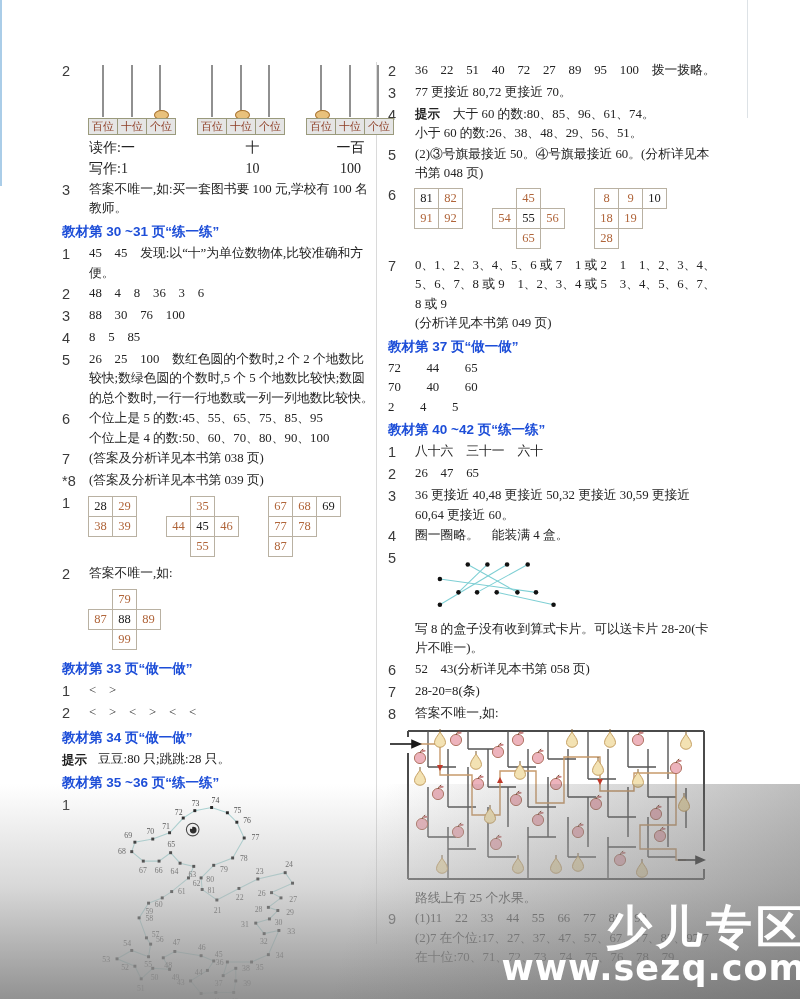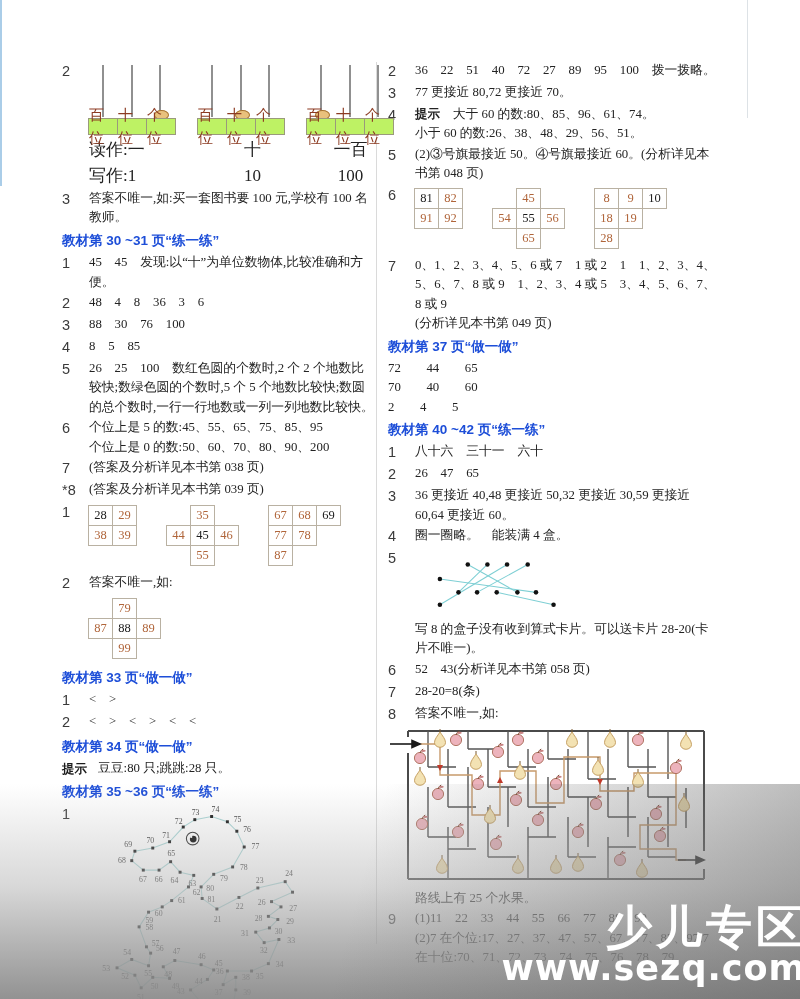--- a/index.html
+++ b/index.html
@@ -26,23 +26,23 @@
         display:flex;align-items:center;justify-content:center;font-size:12.5px}
   .cell.e{visibility:hidden}
   .cell.g{color:#1b1b1b}
   .cell.a{color:#b0653a}
   
   .abacus-row{display:flex;gap:22px;margin:4px 0 2px 0}
   .aba{position:relative;width:87px;height:70px}
   .rod{position:absolute;top:0;width:2px;height:52px;background:#909090}
   .bead{position:absolute;width:13px;height:8px;border-radius:50%;background:#e9c17c;border:1px solid #a8732f;top:45px}
   .labels{position:absolute;top:53px;left:0;display:flex}
-  .labels span{width:28px;height:15px;border:1px solid #9a9a7c;margin-left:-1px;background:#bef264;
-               color:#8c3b22;font-size:15px;display:flex;align-items:center;justify-content:center}
-  .aba-line{display:flex;font-size:17px;line-height:1.5}
+  .labels span{width:28px;height:15px;border:1px solid #9a9a7c;margin-left:-1px;background:#e5e5e5;
+               color:#8c3b22;font-size:11px;display:flex;align-items:center;justify-content:center}
+  .aba-line{display:flex;font-size:14px;line-height:1.5}
   .aba-line span{display:block}
   .aba-line .c1{width:109px}
   .aba-line .c2{width:109px;text-align:center}
   .aba-line .c3{width:87px;text-align:center}
   .fig-wrap{margin-top:2px}
   
   .shadow{position:absolute;left:0;right:0;bottom:0;height:215px;z-index:3;pointer-events:none;
     background:linear-gradient(105deg, rgba(120,120,120,0) 45%, rgba(90,90,90,0.45) 100%),
                linear-gradient(to bottom, rgba(195,195,195,0) 0%, rgba(183,183,183,0.55) 48%, rgba(140,140,140,0.95) 100%)}
   .wm{position:absolute;right:-6px;bottom:12px;z-index:5;text-align:right;color:#fff;
@@ -144,21 +144,21 @@
         <div class="item">
           <span class="num">5</span>
           <div class="body">
             <div class="ln">26 25 100 数红色圆的个数时,2 个 2 个地数比较快;数绿色圆的个数时,5 个 5 个地数比较快;数圆的总个数时,一行一行地数或一列一列地数比较快。</div>
           </div>
         </div>
         <div class="item">
           <span class="num">6</span>
           <div class="body">
             <div class="ln">个位上是 5 的数:45、55、65、75、85、95</div>
-            <div class="ln">个位上是 0 的数:50、60、70、80、90、200</div>
+            <div class="ln">个位上是 4 的数:50、60、70、80、90、100</div>
           </div>
         </div>
         <div class="item">
           <span class="num">7</span>
           <div class="body">
             <div class="ln">(答案及分析详见本书第 038 页)</div>
           </div>
         </div>
         <div class="item">
           <span class="num">*8</span>

